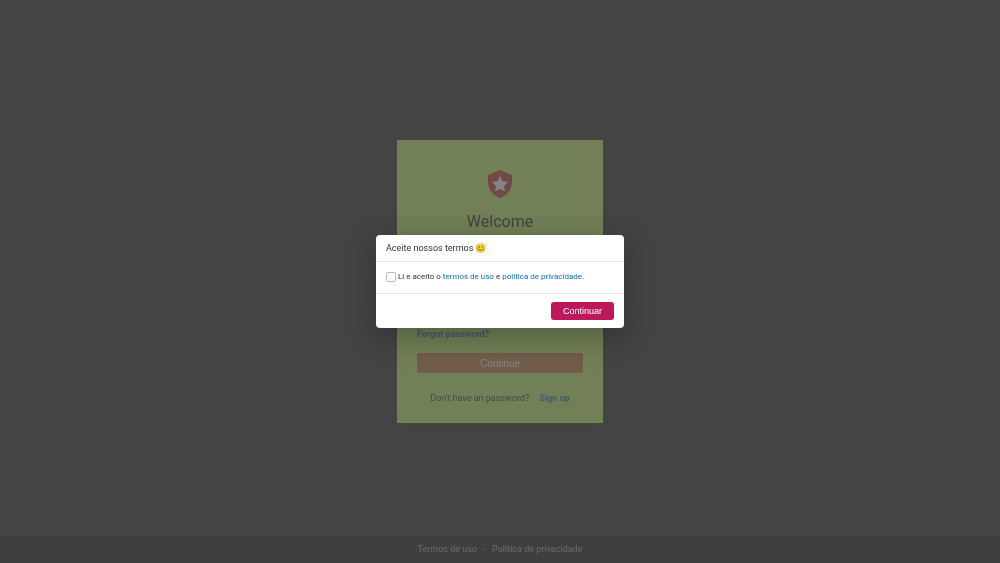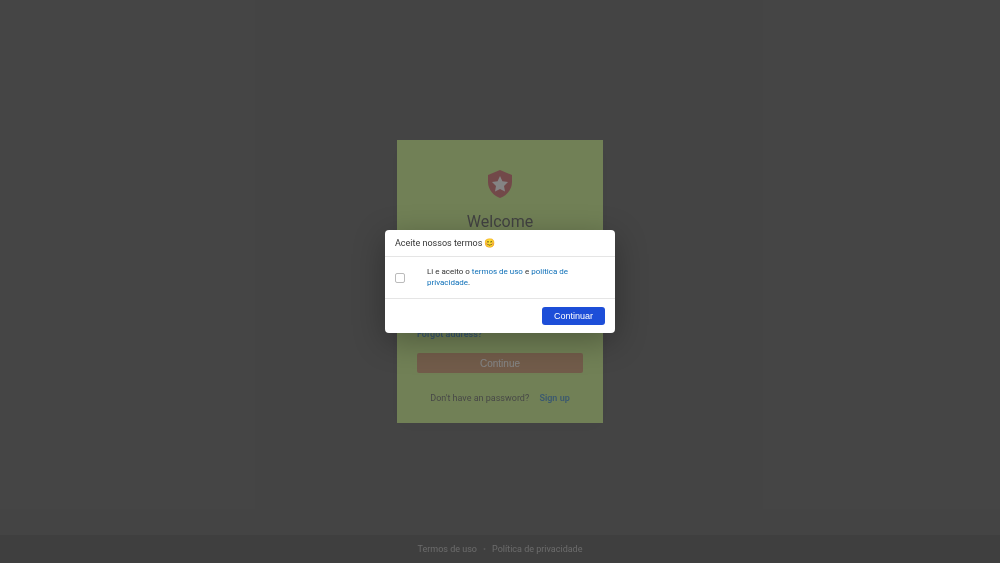--- a/index.html
+++ b/index.html
@@ -105,38 +105,38 @@
     .footer-sep { color: #666; font-size: 9px; }
     .modal-overlay {
       position: absolute;
       inset: 0;
       background: rgba(80,80,80,0.7);
       display: flex;
       align-items: center;
       justify-content: center;
     }
     .modal {
-      width: 230px;
+      width: 248px;
       background: #fff;
       border-radius: 4px;
       box-shadow: 0 8px 32px rgba(0,0,0,0.3);
       overflow: hidden;
     }
     .modal-header {
       padding: 8px 10px;
       border-bottom: 1px solid #e5e5e5;
       font-size: 9px;
       color: #333;
     }
     .modal-body {
       padding: 10px;
       border-bottom: 1px solid #e5e5e5;
       display: flex;
       align-items: center;
-      gap: 22px;
+      gap: 2px;
     }
     .modal-checkbox {
       width: 10px;
       height: 10px;
       border: 1px solid #bbb;
       border-radius: 2px;
       background: #fff;
       cursor: pointer;
       flex-shrink: 0;
     }
@@ -148,21 +148,21 @@
     .modal-body-text a {
       color: #0d6fb8;
       text-decoration: none;
     }
     .modal-footer {
       padding: 8px 10px;
       display: flex;
       justify-content: flex-end;
     }
     .modal-continue-btn {
-      background: #1d4ed8;
+      background: #be185d;
       color: #fff;
       border: none;
       padding: 4px 12px;
       font-size: 9px;
       border-radius: 3px;
       cursor: pointer;
     }
   </style>
 </head>
 <body>
@@ -177,21 +177,21 @@
     </svg>
   </div>
   <div class="welcome-title">Welcome</div>
   <div class="subtitle">Log in to continue to All Applications.</div>
   <div class="input-group">
     <input class="input-field" type="text" placeholder="Email address" style="">
   </div>
   <div class="input-group">
     <input class="input-field" type="password" placeholder="Password" style="">
   </div>
-  <a href="#" class="forgot-link">Forgot address?</a>
+  <a href="#" class="forgot-link">Forgot password?</a>
   <button class="continue-btn">Continue</button>
   <div class="signup-text">
     <span>Don't have an password?</span>
     <span> </span>
     <a href="#" class="signup-link">Sign up</a>
   </div>
 </div>
 
 <div class="footer">
   <a href="#">Termos de uso</a>

